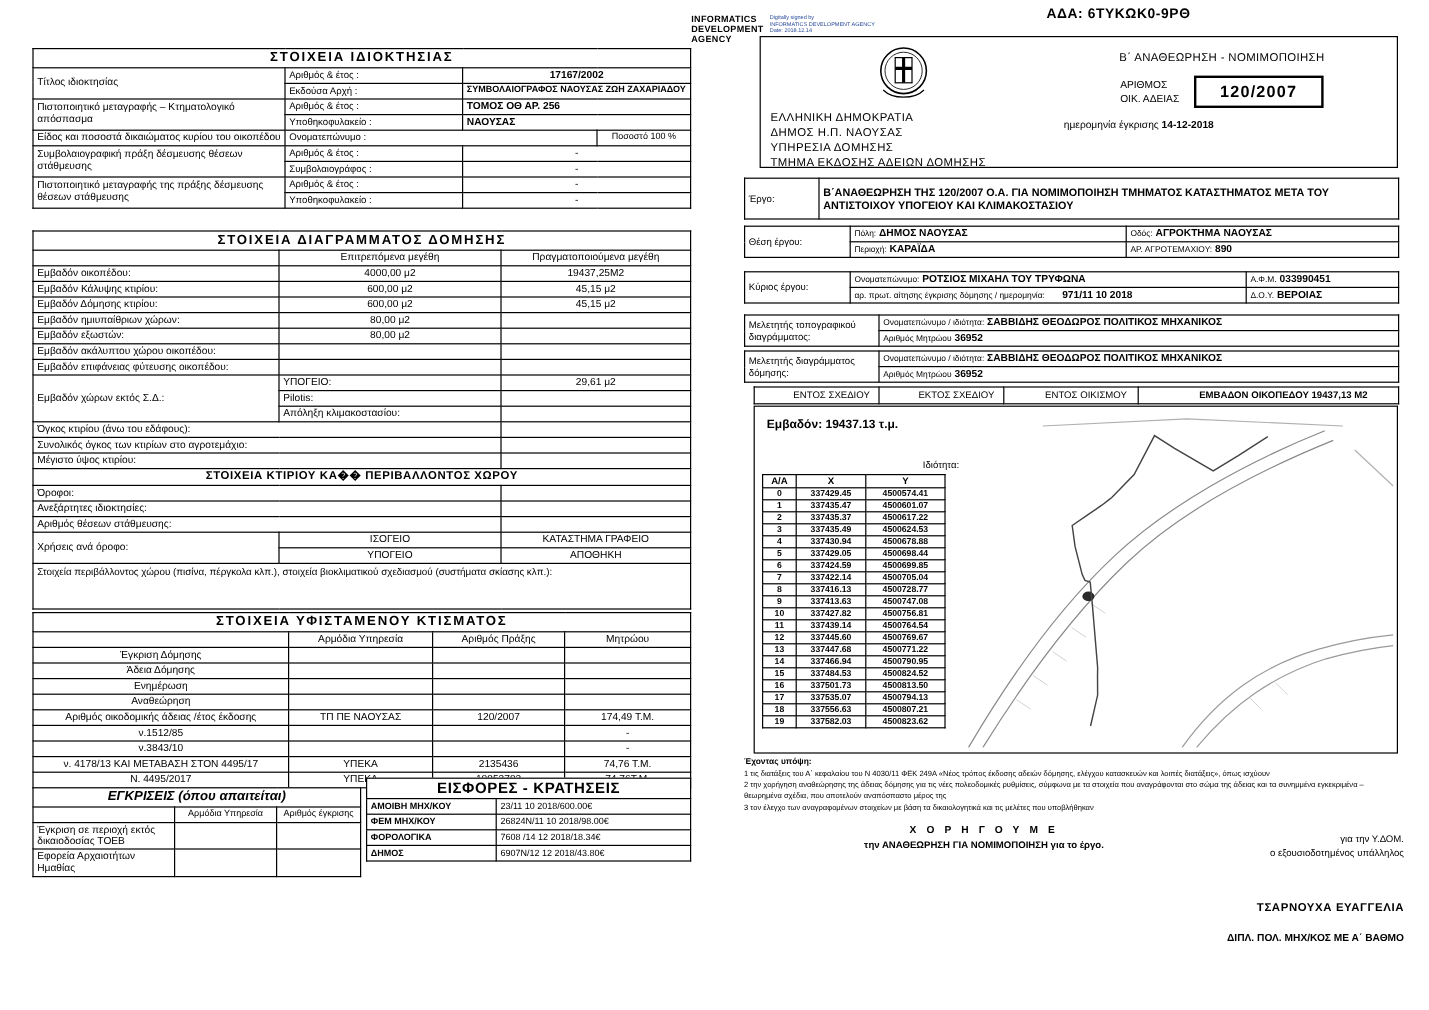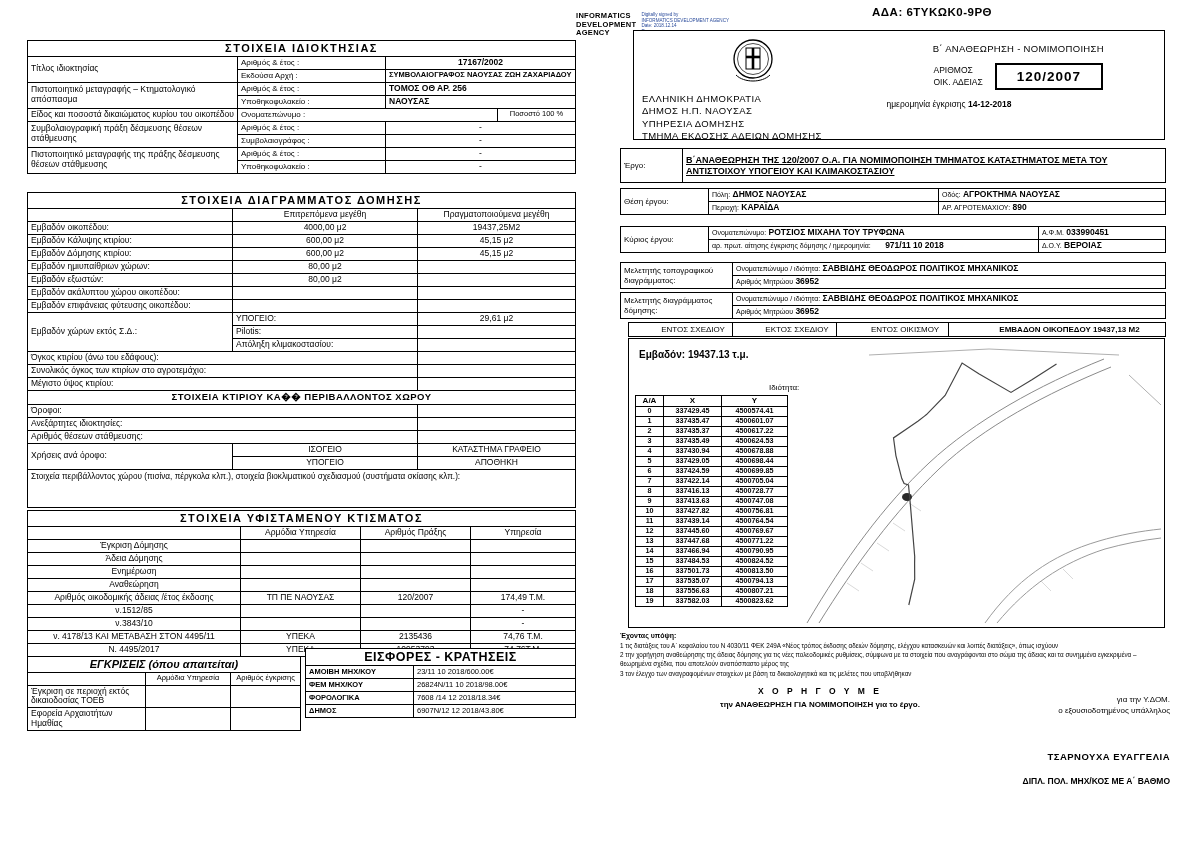--- a/index.html
+++ b/index.html
@@ -234,21 +234,21 @@
         <col style="width:105px">
       </colgroup>
     <tbody>
       <tr>
           <td colspan="4" class="tt">ΣΤΟΙΧΕΙΑ ΥΦΙΣΤΑΜΕΝΟΥ ΚΤΙΣΜΑΤΟΣ</td>
         </tr>
       <tr>
         <td></td>
         <td class="c colh">Αρμόδια Υπηρεσία</td>
         <td class="c colh">Αριθμός Πράξης</td>
-        <td class="c colh">Υπηρεσία</td>
+        <td class="c colh">Μητρώου</td>
       </tr>
     </tbody>
     <tbody>
         <tr>
         <td class="c lbl wrap">Έγκριση Δόμησης</td>
         <td class="c"></td>
         <td class="c"></td>
         <td class="c"></td>
       </tr>
         <tr>
@@ -281,21 +281,21 @@
         <td class="c"></td>
         <td class="c">-</td>
       </tr>
         <tr>
         <td class="c lbl wrap">ν.3843/10</td>
         <td class="c"></td>
         <td class="c"></td>
         <td class="c">-</td>
       </tr>
         <tr>
-        <td class="c lbl wrap">ν. 4178/13 ΚΑΙ ΜΕΤΑΒΑΣΗ ΣΤΟΝ 4495/11</td>
+        <td class="c lbl wrap">ν. 4178/13 ΚΑΙ ΜΕΤΑΒΑΣΗ ΣΤΟΝ 4495/17</td>
         <td class="c">ΥΠΕΚΑ</td>
         <td class="c">2135436</td>
         <td class="c">74,76 Τ.Μ.</td>
       </tr>
         <tr>
         <td class="c lbl wrap">Ν. 4495/2017</td>
         <td class="c">ΥΠΕΚΑ</td>
         <td class="c">10953793</td>
         <td class="c">74,76Τ.Μ.</td>
       </tr>
@@ -415,21 +415,21 @@
   </div>
 
   <table id="t-project" class="abs" style="left:620px; top:148px; width:545px;">
     <colgroup>
         <col style="width:62px">
         <col style="width:483px">
       </colgroup>
     <tbody>
       <tr>
         <td class="key">Έργο:</td>
-        <td class="b wrap" style="font-size:9px; height:34px;text-decoration:underline;">Β΄ΑΝΑΘΕΩΡΗΣΗ ΤΗΣ 120/2007 Ο.Α. ΓΙΑ ΝΟΜΙΜΟΠΟΙΗΣΗ ΤΜΗΜΑΤΟΣ ΚΑΤΑΣΤΗΜΑΤΟΣ ΜΕΤΑ ΤΟΥ ΑΝΤΙΣΤΟΙΧΟΥ ΥΠΟΓΕΙΟΥ ΚΑΙ ΚΛΙΜΑΚΟΣΤΑΣΙΟΥ</td>
+        <td class="b wrap" style="font-size:9px; height:34px;">Β΄ΑΝΑΘΕΩΡΗΣΗ ΤΗΣ 120/2007 Ο.Α. ΓΙΑ ΝΟΜΙΜΟΠΟΙΗΣΗ ΤΜΗΜΑΤΟΣ ΚΑΤΑΣΤΗΜΑΤΟΣ ΜΕΤΑ ΤΟΥ ΑΝΤΙΣΤΟΙΧΟΥ ΥΠΟΓΕΙΟΥ ΚΑΙ ΚΛΙΜΑΚΟΣΤΑΣΙΟΥ</td>
       </tr>
     </tbody>
   </table>
 
   <table id="t-location" class="abs" style="left:620px; top:188px; width:545px;">
     <colgroup>
         <col style="width:88px">
         <col style="width:230px">
         <col style="width:227px">
       </colgroup>

